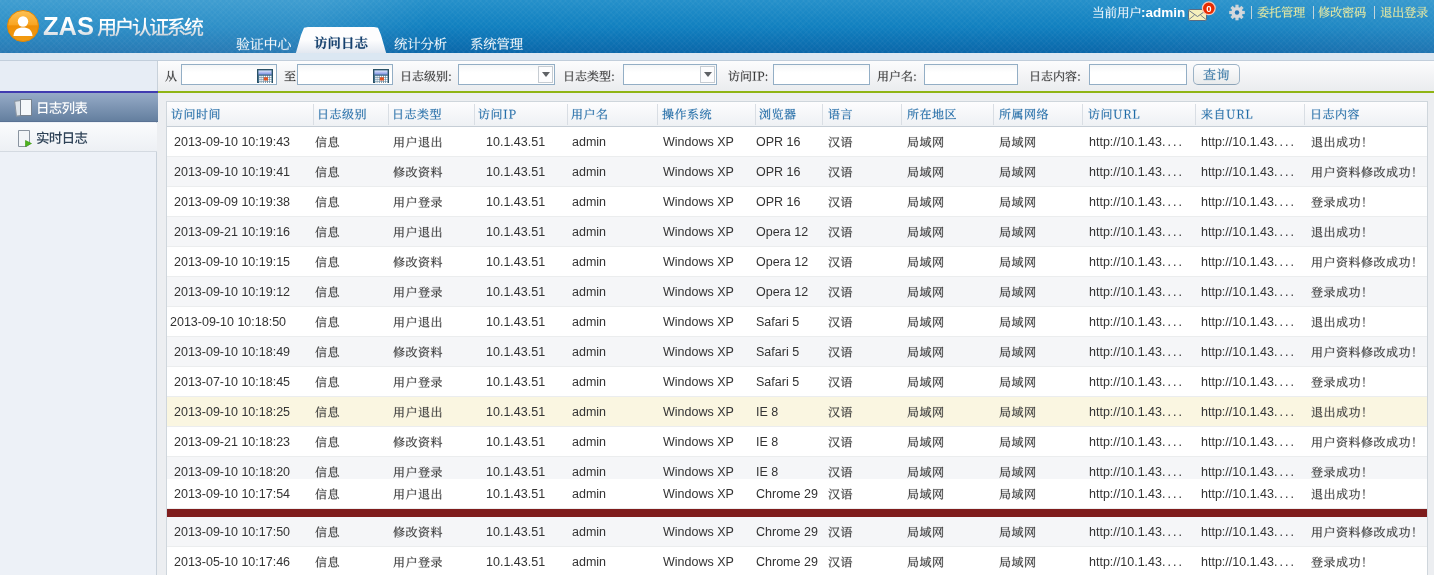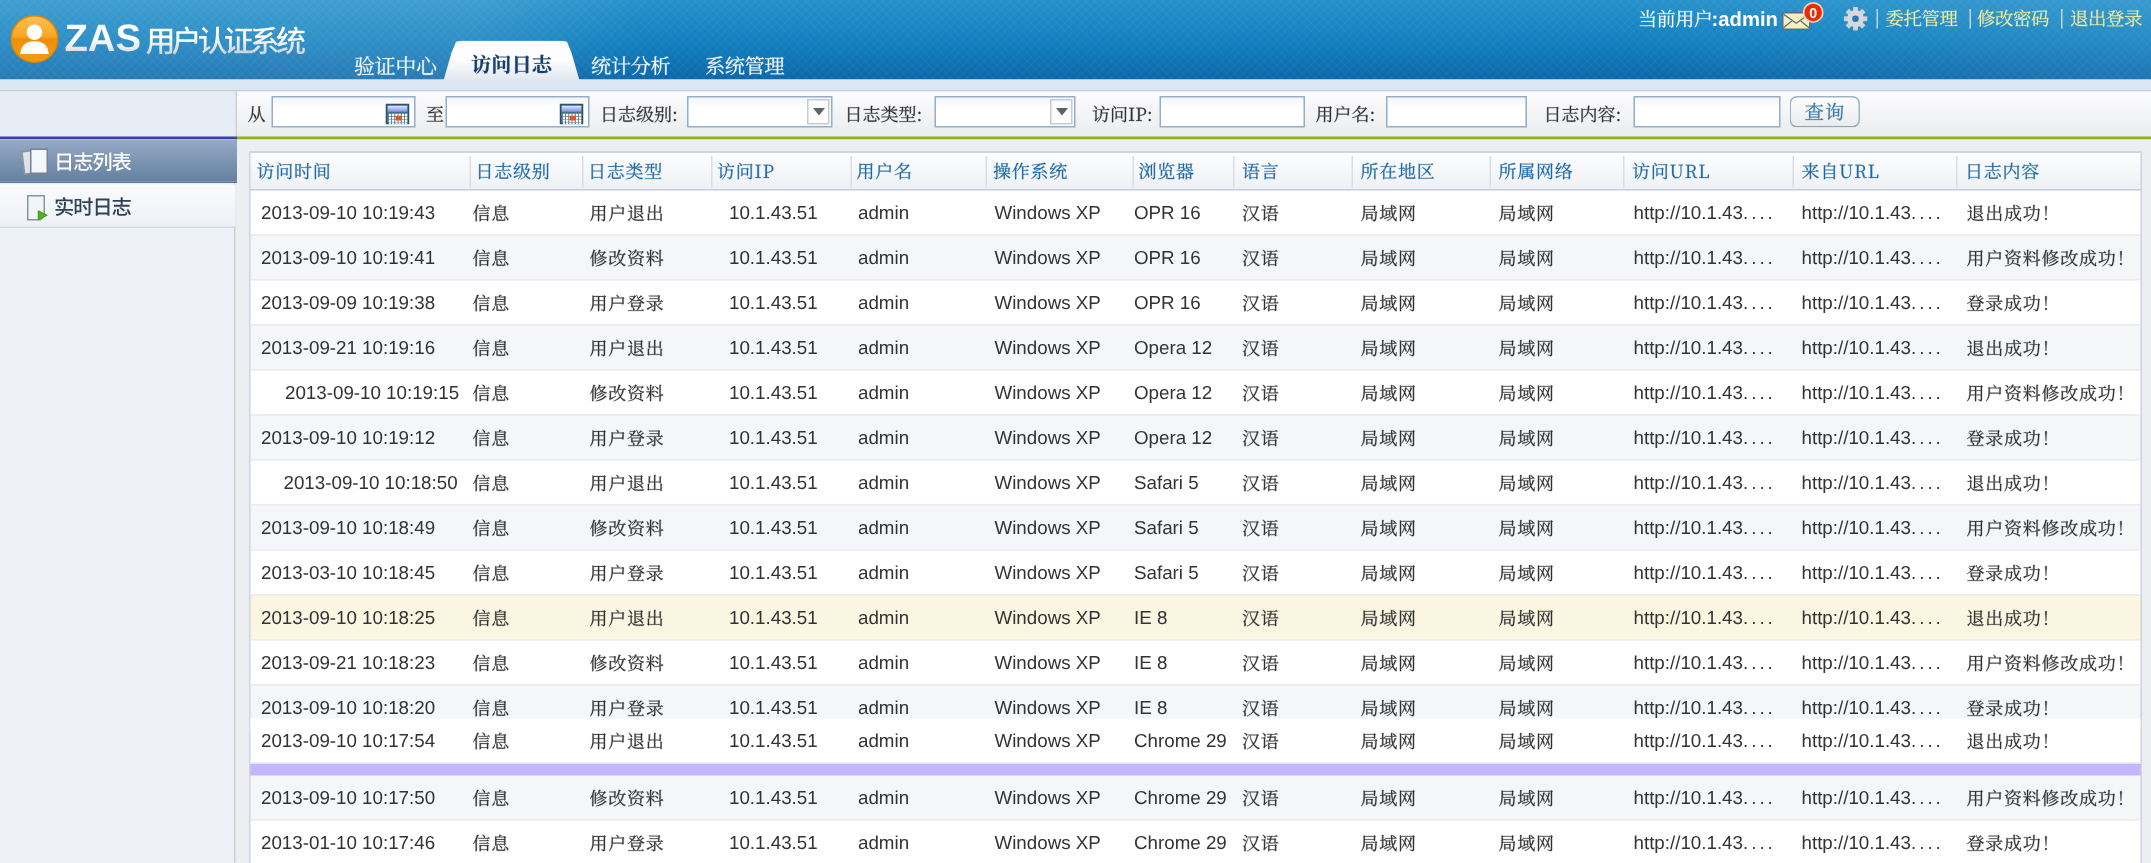--- a/index.html
+++ b/index.html
@@ -15,21 +15,21 @@
 #zas{position:absolute;left:43px;top:12px;font-size:25.5px;font-weight:bold;letter-spacing:0px;color:#eef2f5;
  background:linear-gradient(#ffffff 45%,#c2cdd6);-webkit-background-clip:text;background-clip:text;-webkit-text-fill-color:transparent}
 #tab-act{position:absolute;left:294px;top:27px;width:94px;height:29px;background:linear-gradient(#fdfdfe 45%,#dce3ed);
  clip-path:polygon(0 100%,2px 88%,7px 28%,10px 3%,14px 0,80px 0,84px 3%,87px 28%,92px 88%,94px 100%)}
 .inp{top:64px;height:21px;background:linear-gradient(#f4f6f7,#ffffff 40%);border:1px solid #93aec5;}
 .cal{position:absolute;right:3px;top:4px}
 .selbtn{position:absolute;right:1px;top:1px;width:15px;height:17px;background:#fcfcfd;border:1px solid #c6ccd2;
  display:flex;align-items:center;justify-content:center}
 #qbtn{left:1193px;top:64px;width:47px;height:21px;border:1px solid #9cb3c6;border-bottom-color:#8da4b8;border-radius:5px;background:linear-gradient(#fdfdfe,#e9ebec);
  display:flex;align-items:center;justify-content:center}
-#tbl{left:166px;top:101px;width:1262px;height:474px;background:#c4b5fd;border:1px solid #cfd6dc;border-bottom:none}
+#tbl{left:166px;top:101px;width:1262px;height:474px;background:#7f1d1d;border:1px solid #cfd6dc;border-bottom:none}
 #thead{position:absolute;left:0;top:0;width:1260px;height:25px;background:linear-gradient(#fdfdfe,#eef1f4);border-bottom:1px solid #c6ced6}
 .vs{position:absolute;top:2px;width:1px;height:21px;background:#d9dee4}
 .hc{position:absolute;top:5px;font-style:normal}
 .rw{position:absolute;left:0;width:1260px;height:30px;border-bottom:1px solid #ebedee;background:#fff}
 .rw.alt{background:#f5f6f8}
 .rw.hl{background:#faf6e1}
 .dc{position:absolute;top:7.5px;font-style:normal}
 .dt{font-size:12.5px;color:#333;line-height:14px;top:8px;white-space:nowrap}
 </style></head><body>
 <svg width="0" height="0" style="position:absolute">
@@ -859,21 +859,21 @@
             <use href="#g31"></use>
             <use href="#g32" x="1042"></use>
             <use href="#g85" x="2083"></use>
             <use href="#g86" x="3125"></use>
             <use href="#g87" x="4167"></use>
           </g>
         </svg>
       </i>
     </div>
     <div class="rw" style="top:145px">
-      <i class="dc dt" style="left:23px">2013-09-10 10:19:15</i>
+      <i class="dc dt" style="left:7px">2013-09-10 10:19:15</i>
       <i class="dc" style="left:148px">
         <svg class="z" width="24.5" height="14" style="">
           <g fill="#333333" stroke="#333333" stroke-width="16" transform="translate(0,11.6) scale(0.01200,-0.01200)">
             <use href="#g80"></use>
             <use href="#g81" x="1042"></use>
           </g>
         </svg>
       </i>
       <i class="dc" style="left:226px">
         <svg class="z" width="49.5" height="14" style="">
@@ -991,21 +991,21 @@
             <use href="#g33"></use>
             <use href="#g34" x="1042"></use>
             <use href="#g85" x="2083"></use>
             <use href="#g86" x="3125"></use>
             <use href="#g87" x="4167"></use>
           </g>
         </svg>
       </i>
     </div>
     <div class="rw" style="top:205px">
-      <i class="dc dt" style="left:22px">2013-09-10 10:18:50</i>
+      <i class="dc dt" style="left:3px">2013-09-10 10:18:50</i>
       <i class="dc" style="left:148px">
         <svg class="z" width="24.5" height="14" style="">
           <g fill="#333333" stroke="#333333" stroke-width="16" transform="translate(0,11.6) scale(0.01200,-0.01200)">
             <use href="#g80"></use>
             <use href="#g81" x="1042"></use>
           </g>
         </svg>
       </i>
       <i class="dc" style="left:226px">
         <svg class="z" width="49.5" height="14" style="">
@@ -1123,21 +1123,21 @@
             <use href="#g27" x="4167"></use>
             <use href="#g28" x="5208"></use>
             <use href="#g85" x="6250"></use>
             <use href="#g86" x="7292"></use>
             <use href="#g87" x="8333"></use>
           </g>
         </svg>
       </i>
     </div>
     <div class="rw" style="top:265px">
-      <i class="dc dt" style="left:7px">2013-03-10 10:18:45</i>
+      <i class="dc dt" style="left:7px">2013-07-10 10:18:45</i>
       <i class="dc" style="left:148px">
         <svg class="z" width="24.5" height="14" style="">
           <g fill="#333333" stroke="#333333" stroke-width="16" transform="translate(0,11.6) scale(0.01200,-0.01200)">
             <use href="#g80"></use>
             <use href="#g81" x="1042"></use>
           </g>
         </svg>
       </i>
       <i class="dc" style="left:226px">
         <svg class="z" width="49.5" height="14" style="">
@@ -1515,21 +1515,21 @@
             <use href="#g27" x="4167"></use>
             <use href="#g28" x="5208"></use>
             <use href="#g85" x="6250"></use>
             <use href="#g86" x="7292"></use>
             <use href="#g87" x="8333"></use>
           </g>
         </svg>
       </i>
     </div>
     <div class="rw" style="top:445px">
-      <i class="dc dt" style="left:7px">2013-01-10 10:17:46</i>
+      <i class="dc dt" style="left:7px">2013-05-10 10:17:46</i>
       <i class="dc" style="left:148px">
         <svg class="z" width="24.5" height="14" style="">
           <g fill="#333333" stroke="#333333" stroke-width="16" transform="translate(0,11.6) scale(0.01200,-0.01200)">
             <use href="#g80"></use>
             <use href="#g81" x="1042"></use>
           </g>
         </svg>
       </i>
       <i class="dc" style="left:226px">
         <svg class="z" width="49.5" height="14" style="">

